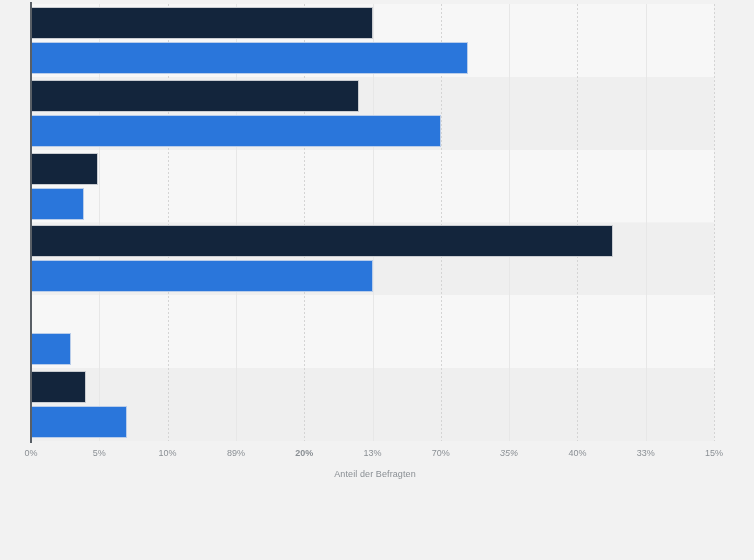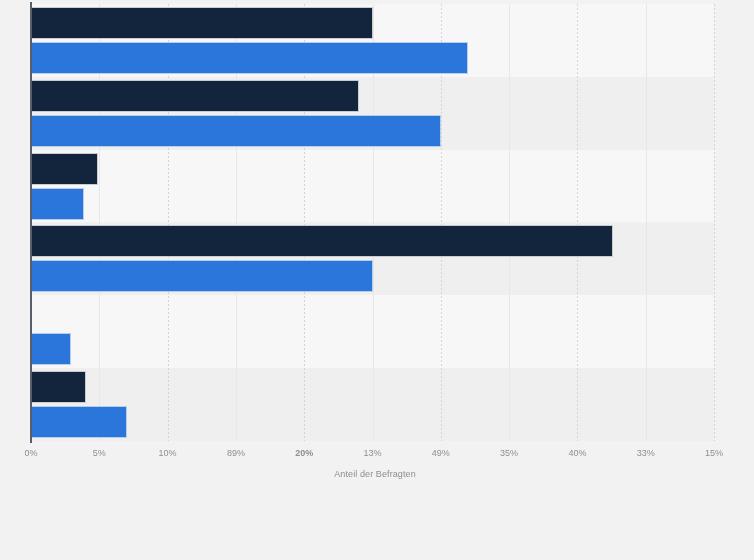--- a/index.html
+++ b/index.html
@@ -171,22 +171,22 @@
 
   <div class="y-axis"></div>
 
   <div class="x-axis-ticklabels" id="xticks">
       <div class="tick-label" style="left: 31px;">0%</div>
       <div class="tick-label" style="left: 99.3px;">5%</div>
       <div class="tick-label" style="left: 167.6px;">10%</div>
       <div class="tick-label" style="left: 235.9px;">89%</div>
       <div class="tick-label" style="left: 304.2px; font-weight: bold;">20%</div>
       <div class="tick-label" style="left: 372.5px;">13%</div>
-      <div class="tick-label" style="left: 440.8px;">49%</div>
-      <div class="tick-label" style="left: 509.1px;">35%</div>
+      <div class="tick-label" style="left: 440.8px;">70%</div>
+      <div class="tick-label" style="left: 509.1px; font-style: italic;">35%</div>
       <div class="tick-label" style="left: 577.4px;">40%</div>
       <div class="tick-label" style="left: 645.7px;">33%</div>
       <div class="tick-label" style="left: 714px;">15%</div>
     </div>
 
   <div class="axis-title">
     <span>Anteil der Befragten</span>
   </div>
 
   <div class="footer-area"></div>

